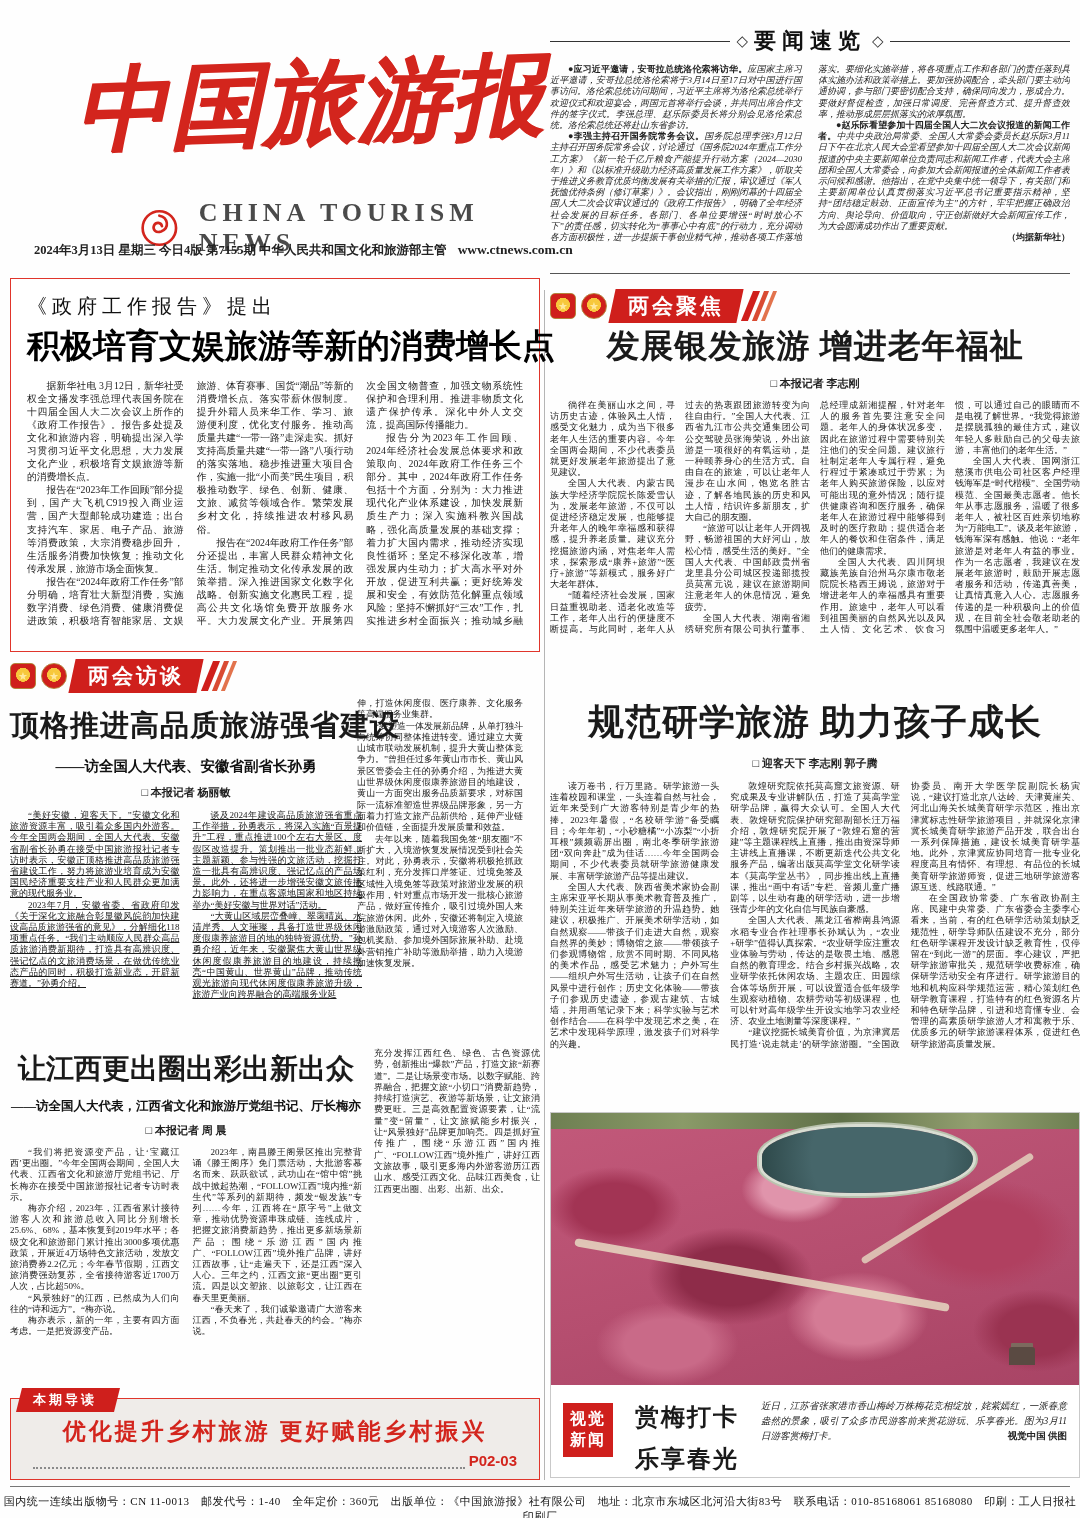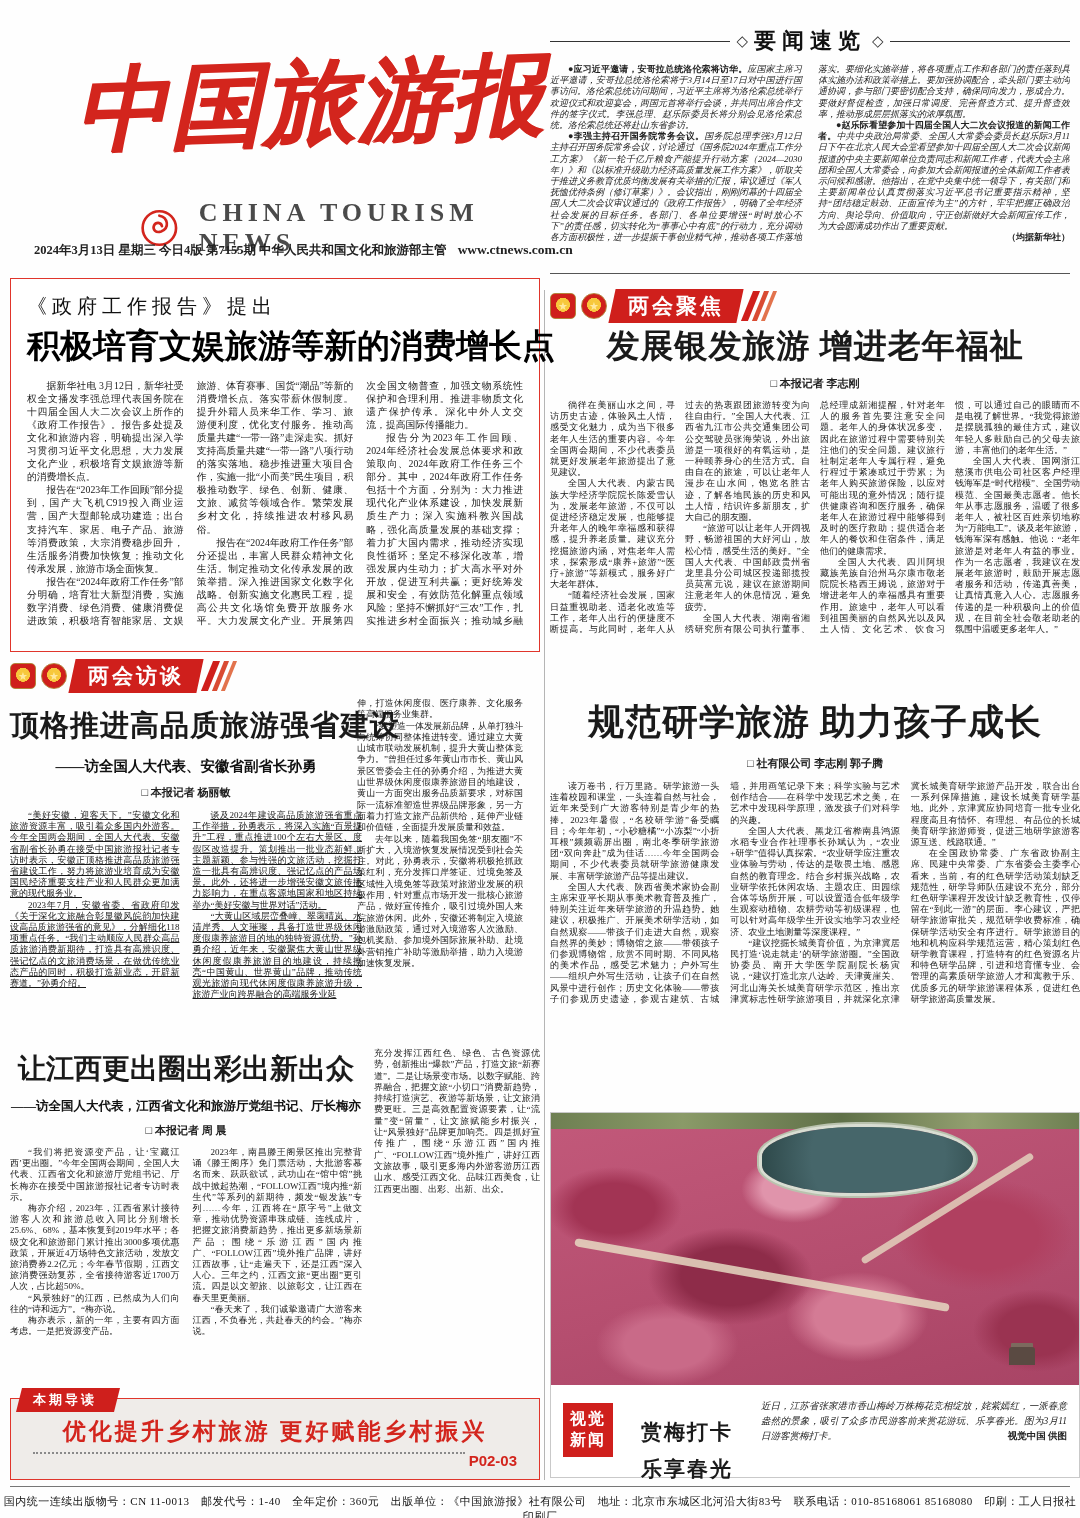--- a/index.html
+++ b/index.html
@@ -110,21 +110,21 @@
 
   
   .guide { position:absolute; left:10px; top:1398px; width:530px; height:82px;
            background:#efece9; border:1px solid #e0352b; }
   .guide-tab { position:absolute; left:8px; top:-11px; background:#cf1f1c; color:#fff;
                font-weight:bold; font-size:13px; letter-spacing:3px; padding:3px 20px 3px 14px;
                transform:skewX(-14deg); }
   .guide-tab span { display:inline-block; transform:skewX(14deg); }
   .guide-title { text-align:center; color:#d3251d; font-size:23px; font-weight:bold;
                  letter-spacing:3px; margin-top:17px; }
-  .guide-pagerow { display:flex; align-items:flex-start; margin:5px 22px 0; }
+  .guide-pagerow { display:flex; align-items:flex-end; margin:5px 22px 0; }
   .guide-dots { flex:1; border-top:2px dotted #8a8a8a; }
   .guide-page { color:#d3251d; font-size:15px; font-weight:bold; margin-left:4px;
                 font-family:"Liberation Sans", sans-serif; }
 
   
   .visual { position:absolute; left:550px; top:1112px; width:530px; height:366px;
             border:1px solid #c9c9c9; background:#fff; }
   .photo { position:relative; width:100%; height:272px; overflow:hidden;
            background:
              radial-gradient(90px 55px at 12% 35%, #a23454 0 45%, rgba(0,0,0,0) 75%),
@@ -143,22 +143,22 @@
           border-radius:48% 52% 55% 45%; box-shadow:0 0 0 3px #d9ddd2, 0 0 0 5px #b9c2ae; }
   .path1 { position:absolute; left:4%; top:58%; width:72%; height:8px; background:#e6d9c2;
            border-radius:8px; transform:rotate(10deg); opacity:.85; }
   .path2 { position:absolute; right:6%; top:34%; width:38%; height:7px; background:#e6d9c2;
            border-radius:8px; transform:rotate(-32deg); opacity:.8; }
   .pavilion { position:absolute; right:44px; bottom:20px; width:26px; height:18px; background:#5a4a42;
               border-radius:3px 3px 0 0; box-shadow:0 -6px 0 -2px #7c6a5e; }
   .vis-caption { display:flex; gap:12px; padding:10px 12px 6px; align-items:flex-start; }
   .vis-badge { background:#cf1f1c; color:#fff; font-weight:bold; font-size:16px; line-height:1.3;
                padding:6px 7px; text-align:center; letter-spacing:2px; margin-top:8px; }
-  .vis-title { width:124px; text-align:center; font-size:21px; font-weight:bold;
-               line-height:1.75; letter-spacing:2px; margin-top:19px; }
+  .vis-title { width:124px; text-align:center; font-size:24px; font-weight:bold;
+               line-height:1.75; letter-spacing:2px; margin-top:1px; }
   .vis-text { flex:1; font-size:9.5px; line-height:15px; text-align:justify; font-style:italic;
               color:#222; padding-top:4px; }
   .vis-text .para { text-indent:2em; display:inline; }
   .vis-credit { font-weight:bold; font-style:normal; float:right; }
 
   
   .footer-rule { position:absolute; left:10px; right:10px; top:1486px; border-top:1px solid #777; }
   .footer { position:absolute; left:0; top:1494px; width:1080px; text-align:center;
             font-size:11px; color:#111; letter-spacing:0.5px; }
 </style>
@@ -260,24 +260,25 @@
     </div>
     <div class="iv-side cont0">
         <p class="para">伸，打造休闲度假、医疗康养、文化服务等高端服务业集群。</p>
         <p class="para">“要塑造一体发展新品牌，从单打独斗向统筹协同整体推进转变。通过建立大黄山城市联动发展机制，提升大黄山整体竞争力。”曾担任过多年黄山市市长、黄山风景区管委会主任的孙勇介绍，为推进大黄山世界级休闲度假康养旅游目的地建设，黄山一方面突出服务品质新要求，对标国际一流标准塑造世界级品牌形象，另一方面着力打造文旅产品新供给，延伸产业链和价值链，全面提升发展质量和效益。</p>
         <p class="para">去年以来，随着我国免签“朋友圈”不断扩大，入境游恢复发展情况受到社会关注。对此，孙勇表示，安徽将积极抢抓政策红利，充分发挥口岸签证、过境免签及区域性入境免签等政策对旅游业发展的积极作用，针对重点市场开发一批核心旅游产品，做好宣传推介，吸引过境外国人来皖旅游休闲。此外，安徽还将制定入境旅游激励政策，通过对入境游客人次激励、包机奖励、参加境外国际旅展补助、赴境外营销推广补助等激励举措，助力入境游加速恢复发展。</p>
       </div>
   </div>
 
   <div class="study">
     <div class="study-headline">规范研学旅游  助力孩子成长</div>
-    <div class="byline">□ 社有限公司 李志刚 郭子腾</div>
+    <div class="byline">□ 迎客天下 李志刚 郭子腾</div>
     <div class="study-body">
         <p class="para">读万卷书，行万里路。研学旅游一头连着校园和课堂，一头连着自然与社会，近年来受到广大游客特别是青少年的热捧。2023年暑假，“名校研学游”备受瞩目；今年年初，“小砂糖橘”“小冻梨”“小折耳根”频频霸屏出圈，南北冬季研学旅游团“双向奔赴”成为佳话……今年全国两会期间，不少代表委员就研学旅游健康发展、丰富研学旅游产品等提出建议。</p>
         <p class="para">全国人大代表、陕西省美术家协会副主席宋亚平长期从事美术教育普及推广，特别关注近年来研学旅游的升温趋势。她建议，积极推广、开展美术研学活动，如自然观察——带孩子们走进大自然，观察自然界的美妙；博物馆之旅——带领孩子们参观博物馆，欣赏不同时期、不同风格的美术作品，感受艺术魅力；户外写生——组织户外写生活动，让孩子们在自然风景中进行创作；历史文化体验——带孩子们参观历史遗迹，参观古建筑、古城墙，并用画笔记录下来；科学实验与艺术创作结合——在科学中发现艺术之美，在艺术中发现科学原理，激发孩子们对科学的兴趣。</p>
+        <p class="para">敦煌研究院依托莫高窟文旅资源、研究成果及专业讲解队伍，打造了莫高学堂研学品牌，赢得大众认可。全国人大代表、敦煌研究院保护研究部副部长汪万福介绍，敦煌研究院开展了“敦煌石窟的营建”等主题课程线上直播，推出由资深导师主讲线上直播课，不断更新迭代公共文化服务产品，编著出版莫高学堂文化研学读本《莫高学堂丛书》，同步推出线上直播课，推出“画中有话”专栏、音频儿童广播剧等，以生动有趣的研学活动，进一步增强青少年的文化自信与民族自豪感。</p>
         <p class="para">全国人大代表、黑龙江省桦南县鸿源水稻专业合作社理事长孙斌认为，“农业+研学”值得认真探索。“农业研学应注重农业体验与劳动，传达的是敬畏土地、感恩自然的教育理念。结合乡村振兴战略，农业研学依托休闲农场、主题农庄、田园综合体等场所开展，可以设置适合低年级学生观察动植物、农耕劳动等初级课程，也可以针对高年级学生开设实地学习农业经济、农业土地测量等深度课程。”</p>
         <p class="para">“建议挖掘长城美育价值，为京津冀居民打造‘说走就走’的研学旅游圈。”全国政协委员、南开大学医学院副院长杨寅说，“建议打造北京八达岭、天津黄崖关、河北山海关长城美育研学示范区，推出京津冀标志性研学旅游项目，并就深化京津冀长城美育研学旅游产品开发，联合出台一系列保障措施，建设长城美育研学基地。此外，京津冀应协同培育一批专业化程度高且有情怀、有理想、有品位的长城美育研学旅游师资，促进三地研学旅游客源互送、线路联通。”</p>
         <p class="para">在全国政协常委、广东省政协副主席、民建中央常委、广东省委会主委李心看来，当前，有的红色研学活动策划缺乏规范性，研学导师队伍建设不充分，部分红色研学课程开发设计缺乏教育性，仅停留在“到此一游”的层面。李心建议，严把研学旅游审批关，规范研学收费标准，确保研学活动安全有序进行。研学旅游目的地和机构应科学规范运营，精心策划红色研学教育课程，打造特有的红色资源名片和特色研学品牌，引进和培育懂专业、会管理的高素质研学旅游人才和寓教于乐、优质多元的研学旅游课程体系，促进红色研学旅游高质量发展。</p>
       </div>
   </div>
 
   <div class="jiangxi">
     <div class="jx-left">
       <div class="jx-headline">让江西更出圈出彩出新出众</div>
       <div class="subhead jx-sub">——访全国人大代表，江西省文化和旅游厅党组书记、厅长梅亦</div>

